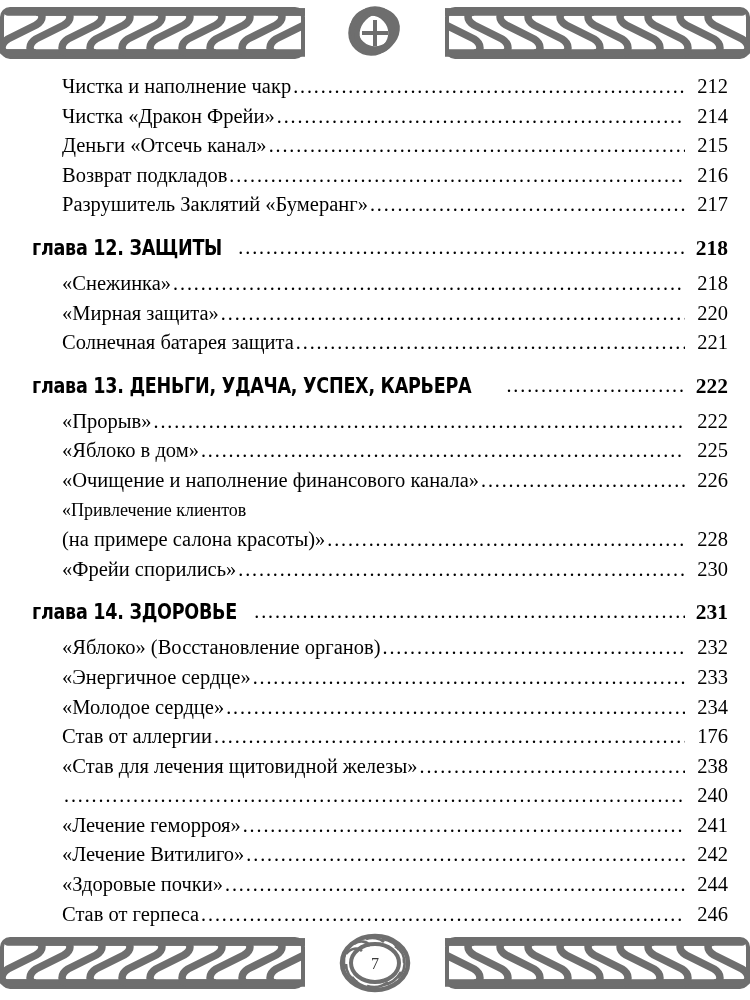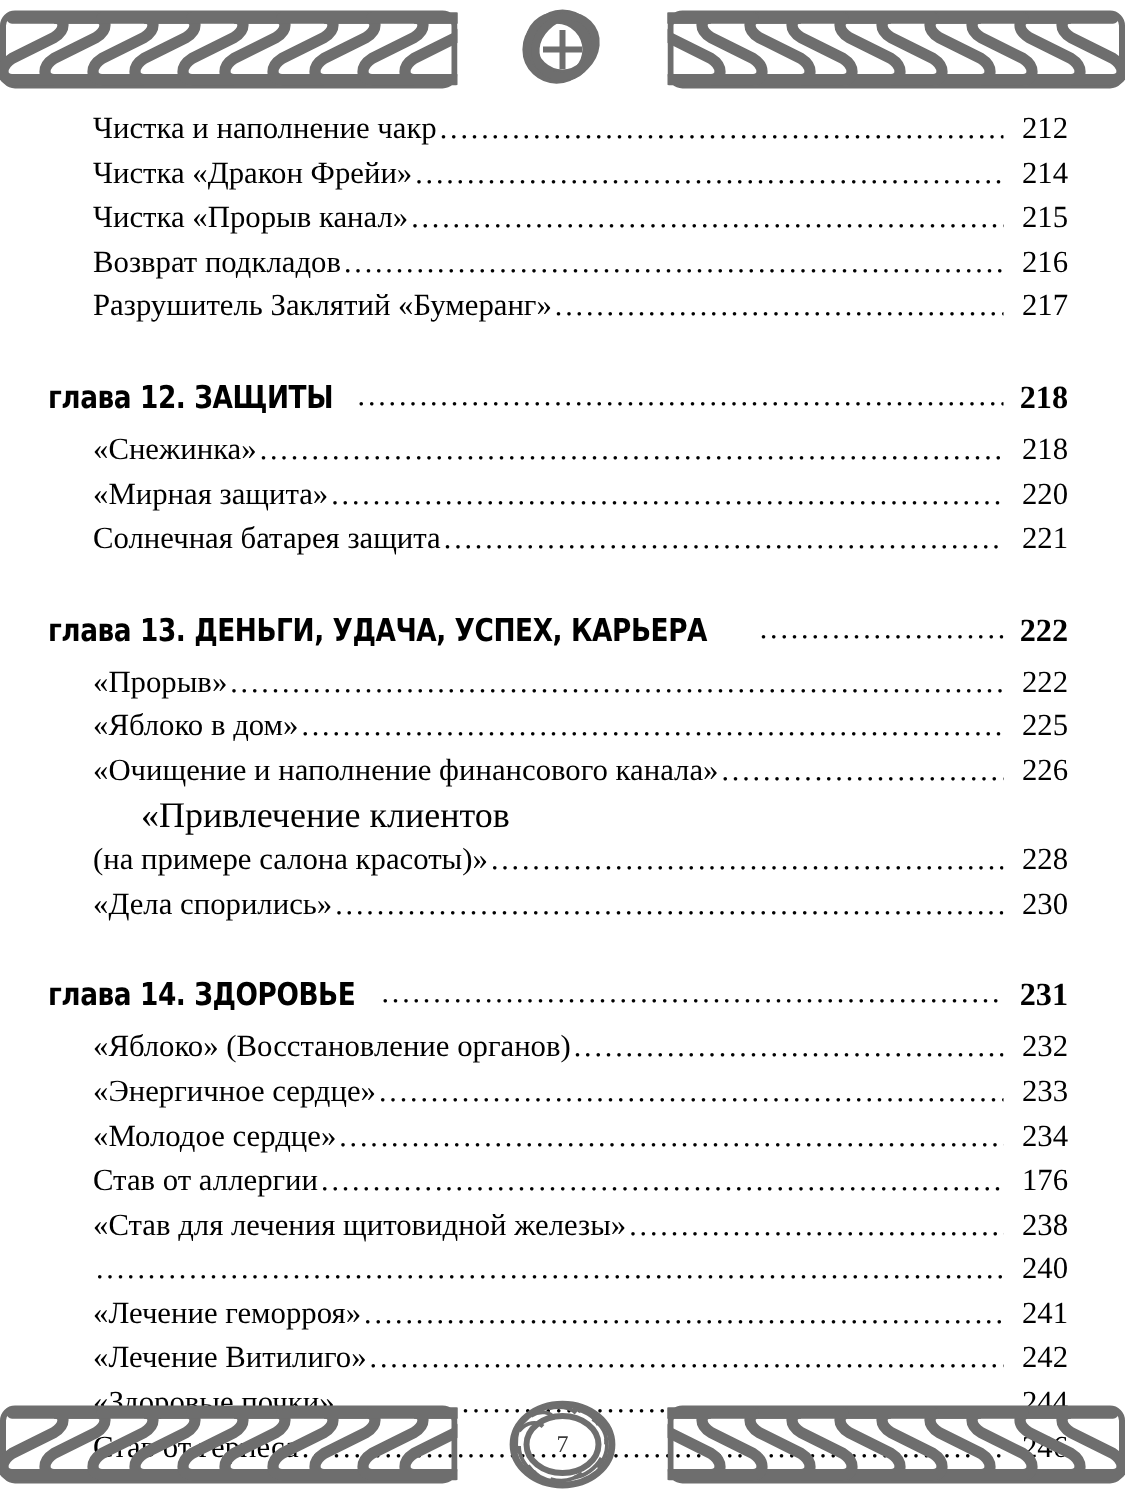--- a/index.html
+++ b/index.html
@@ -38,38 +38,38 @@
     left: 0;
     top: 72px;
     width: 750px;
   }
 
   .toc-entry {
     display: flex;
     align-items: flex-end;
     width: 100%;
     box-sizing: border-box;
-    padding-right: 38px;
+    padding-right: 22px;
     white-space: nowrap;
   }
 
   
   .toc-entry.sub {
     padding-left: 62px;
     font-size: 20.5px;
     line-height: 29.6px;
   }
   .toc-entry.sub .label { font-size: 20.5px; }
   .toc-entry.sub .page  { font-size: 20.5px; font-family: Liberation Serif, serif; }
 
   
   .toc-entry.chapter {
     padding-left: 32px;
     line-height: 34px;
-    margin-top: 28px;
+    margin-top: 11px;
     margin-bottom: 4px;
   }
   .toc-entry.chapter .label {
     font-family: "DejaVu Sans", "Liberation Sans", sans-serif;
     font-weight: bold;
     font-size: 21px;
     letter-spacing: -0.3px;
     font-stretch: condensed;
     transform: scaleX(0.93);
     transform-origin: left center;
@@ -105,21 +105,21 @@
     text-align: right;
     min-width: 42px;
   }
 
   
   .toc-entry.wrapped-first {
     padding-left: 62px;
     font-size: 20.5px;
     line-height: 29.6px;
   }
-  .toc-entry.wrapped-first .label { font-size: 24px; margin-left: 32px; }
+  .toc-entry.wrapped-first .label { font-size: 18px; }
 
   
   .folio-wrap {
     position: absolute;
     left: 0;
     top: 932px;
     width: 750px;
     height: 62px;
     display: flex;
     align-items: center;
@@ -191,21 +191,21 @@
       <span class="label">Чистка и наполнение чакр</span>
       <span class="leader"></span>
       <span class="page">212</span>
     </div>
     <div class="toc-entry sub">
       <span class="label">Чистка «Дракон Фрейи»</span>
       <span class="leader"></span>
       <span class="page">214</span>
     </div>
     <div class="toc-entry sub">
-      <span class="label">Чистка «Прорыв канал»</span>
+      <span class="label">Деньги «Отсечь канал»</span>
       <span class="leader"></span>
       <span class="page">215</span>
     </div>
     <div class="toc-entry sub">
       <span class="label">Возврат подкладов</span>
       <span class="leader"></span>
       <span class="page">216</span>
     </div>
     <div class="toc-entry sub">
       <span class="label">Разрушитель Заклятий «Бумеранг»</span>
@@ -254,21 +254,21 @@
     </div>
     <div class="toc-entry wrapped-first">
       <span class="label">«Привлечение клиентов</span>
     </div>
     <div class="toc-entry sub">
       <span class="label">(на примере салона красоты)»</span>
       <span class="leader"></span>
       <span class="page">228</span>
     </div>
     <div class="toc-entry sub">
-      <span class="label">«Дела спорились»</span>
+      <span class="label">«Фрейи спорились»</span>
       <span class="leader"></span>
       <span class="page">230</span>
     </div>
     <div class="toc-entry chapter">
       <span class="label">глава 14. ЗДОРОВЬЕ</span>
       <span class="leader"></span>
       <span class="page">231</span>
     </div>
     <div class="toc-entry sub">
       <span class="label">«Яблоко» (Восстановление органов)</span>

